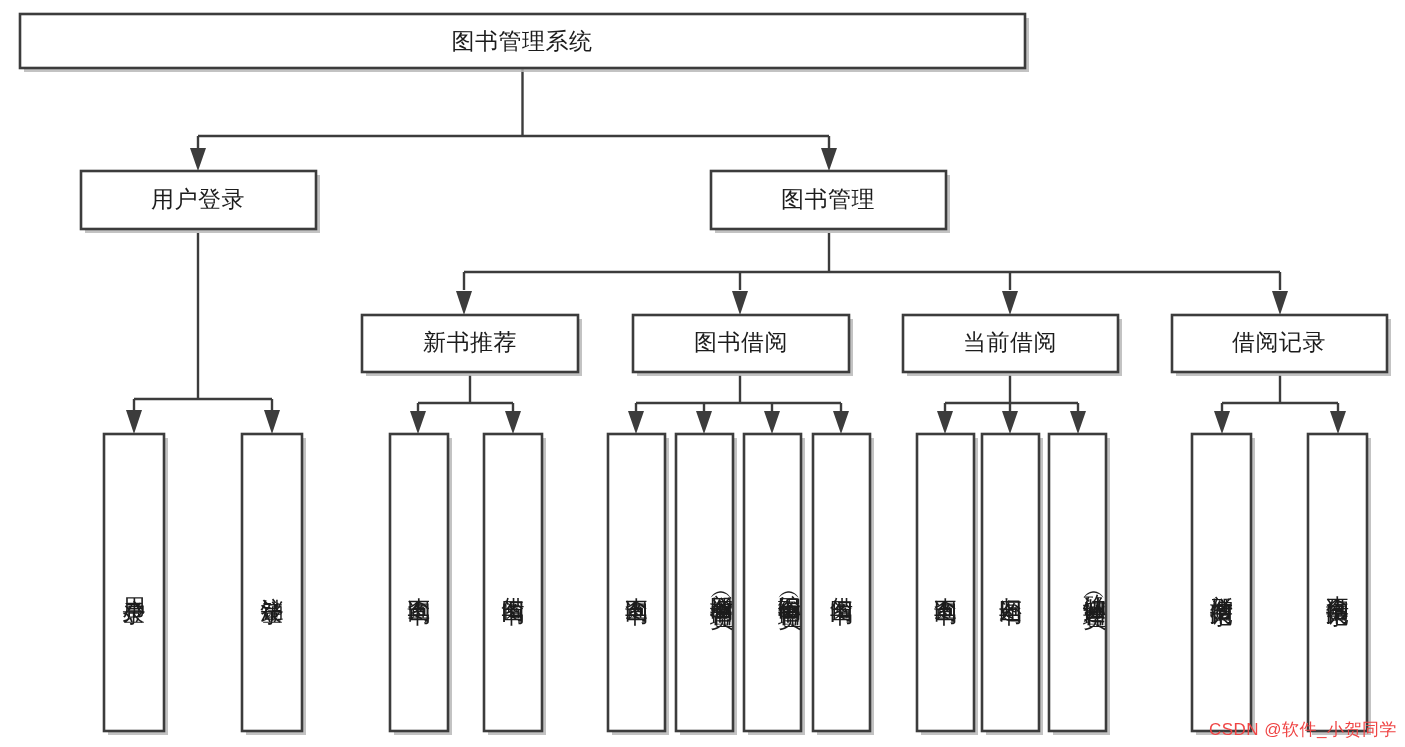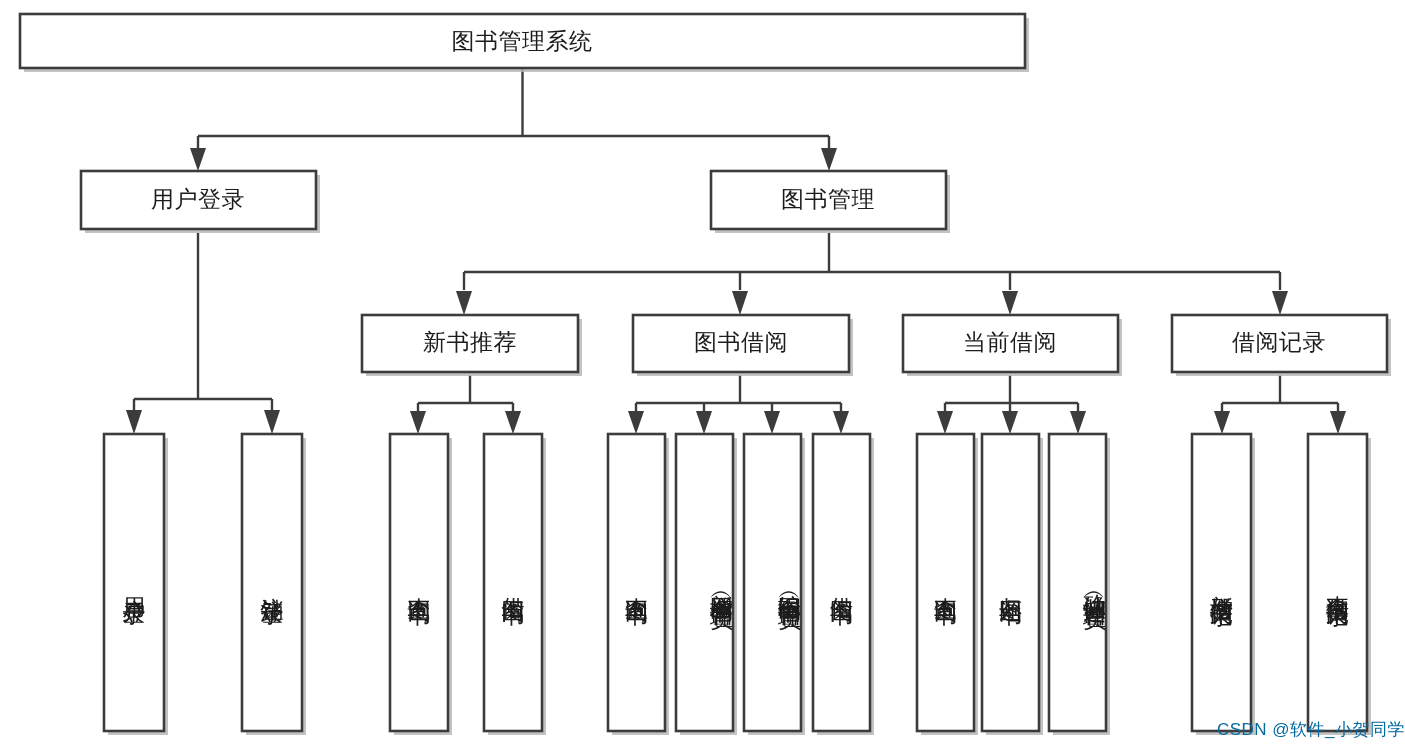--- a/index.html
+++ b/index.html
@@ -64,25 +64,25 @@
     line-height: 1.0;
     color: #1c1c1c;
     letter-spacing: 2px;
     white-space: nowrap;
     text-align: center;
     pointer-events: none;
     user-select: none;
   }
   .watermark {
     position: absolute;
-    right: 0;
+    right: 8px;
     bottom: 6px;
     font-family: "Liberation Sans", "DejaVu Sans", sans-serif;
     font-size: 17px;
-    color: #0369a1;
+    color: #ef4444;
     letter-spacing: 0.5px;
     white-space: nowrap;
     user-select: none;
   }
 </style>
 </head>
 <body>
 
 <div id="diagram-root">
 

